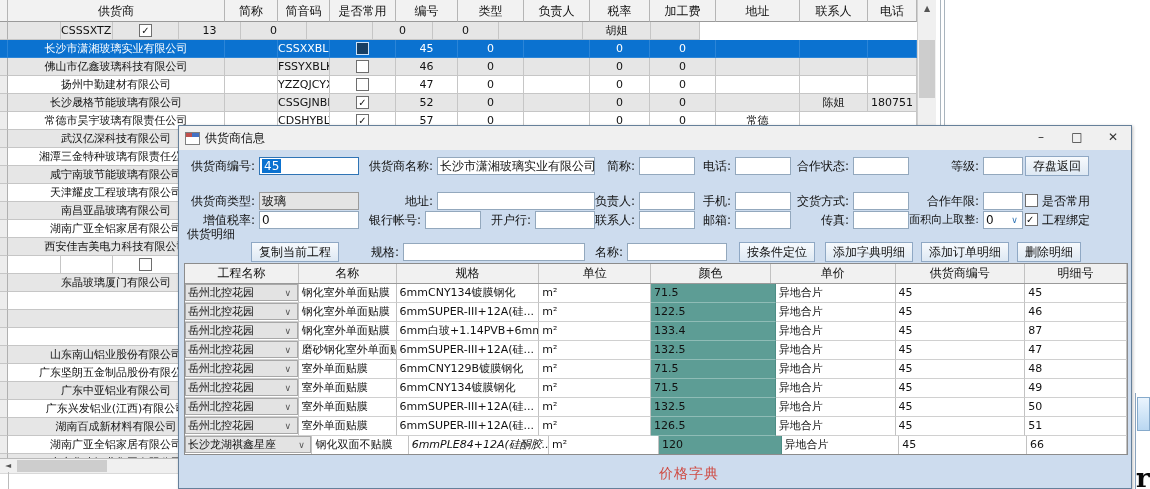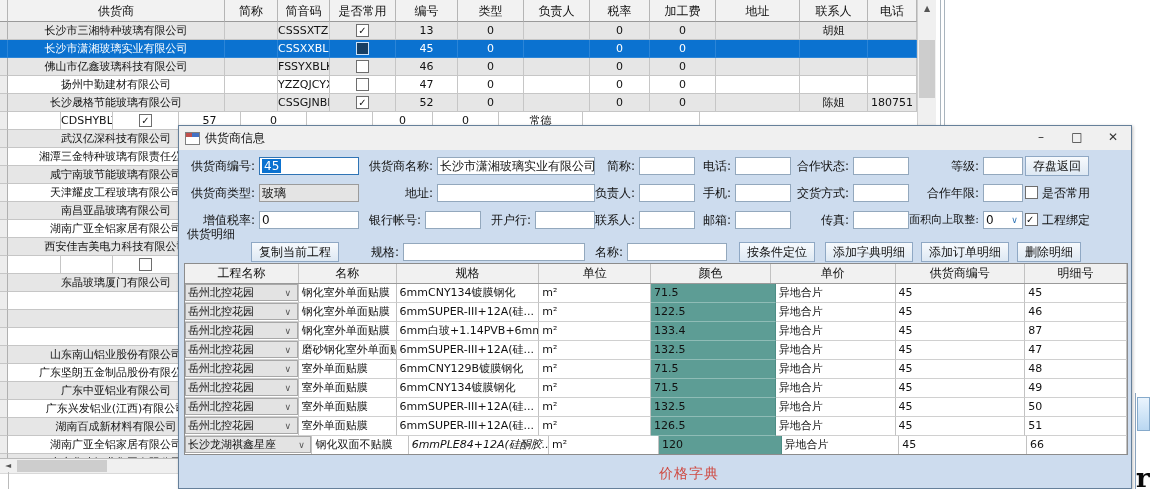--- a/index.html
+++ b/index.html
@@ -95,21 +95,20 @@
           <div class="tcell" style="width: 66px;">负责人</div>
           <div class="tcell" style="width: 60px;">税率</div>
           <div class="tcell" style="width: 66px;">加工费</div>
           <div class="tcell" style="width: 84px;">地址</div>
           <div class="tcell" style="width: 68px;">联系人</div>
           <div class="tcell" style="width: 49px;">电话</div>
         </div>
       <div id="bg-rows">
           <div class="trow shade">
             <div class="tcell strip" style="width: 8px;"></div>
-            <div class="tcell" style="width: 217px;">长沙市三湘特种玻璃有限公司</div>
             <div class="tcell" style="width: 53px;"></div>
             <div class="tcell" style="width: 52px;">CSSSXTZBL...</div>
             <div class="tcell" style="width: 66px;"><div class="cb checked">✓</div></div>
             <div class="tcell" style="width: 62px;">13</div>
             <div class="tcell" style="width: 66px;">0</div>
             <div class="tcell" style="width: 66px;"></div>
             <div class="tcell" style="width: 60px;">0</div>
             <div class="tcell" style="width: 66px;">0</div>
             <div class="tcell" style="width: 84px;"></div>
             <div class="tcell" style="width: 68px;">胡姐</div>
@@ -170,20 +169,21 @@
             <div class="tcell" style="width: 66px;">0</div>
             <div class="tcell" style="width: 66px;"></div>
             <div class="tcell" style="width: 60px;">0</div>
             <div class="tcell" style="width: 66px;">0</div>
             <div class="tcell" style="width: 84px;"></div>
             <div class="tcell" style="width: 68px;">陈姐</div>
             <div class="tcell" style="width: 49px;">180751</div>
           </div>
           <div class="trow">
             <div class="tcell strip" style="width: 8px;"></div>
+            <div class="tcell" style="width: 217px;">常德市昊宇玻璃有限责任公司</div>
             <div class="tcell" style="width: 53px;"></div>
             <div class="tcell" style="width: 52px;">CDSHYBLYX</div>
             <div class="tcell" style="width: 66px;"><div class="cb checked">✓</div></div>
             <div class="tcell" style="width: 62px;">57</div>
             <div class="tcell" style="width: 66px;">0</div>
             <div class="tcell" style="width: 66px;"></div>
             <div class="tcell" style="width: 60px;">0</div>
             <div class="tcell" style="width: 66px;">0</div>
             <div class="tcell" style="width: 84px;">常德</div>
             <div class="tcell" style="width: 68px; margin-top: 28px;">邹总</div>
@@ -509,21 +509,21 @@
         <div class="inp w-inp4"></div>
         <div class="lab w-lab5">合作状态:</div>
         <div class="inp w-inp5"></div>
         <div class="lab w-lab6">等级:</div>
         <div class="inp w-inp6"></div>
         <div class="zone">
             <div class="btn">存盘返回</div>
           </div>
       </div>
 
-      <div class="frow" style="top:33px">
+      <div class="frow" style="top:41px">
         <div class="lab w-lab1">供货商类型:</div>
         <div class="inp ro w-inp1">玻璃</div>
         <div class="lab w-lab2">地址:</div>
         <div class="inp w-inp2"></div>
         <div class="lab w-lab3">负责人:</div>
         <div class="inp w-inp3"></div>
         <div class="lab w-lab4">手机:</div>
         <div class="inp w-inp4"></div>
         <div class="lab w-lab5">交货方式:</div>
         <div class="inp w-inp5"></div>

